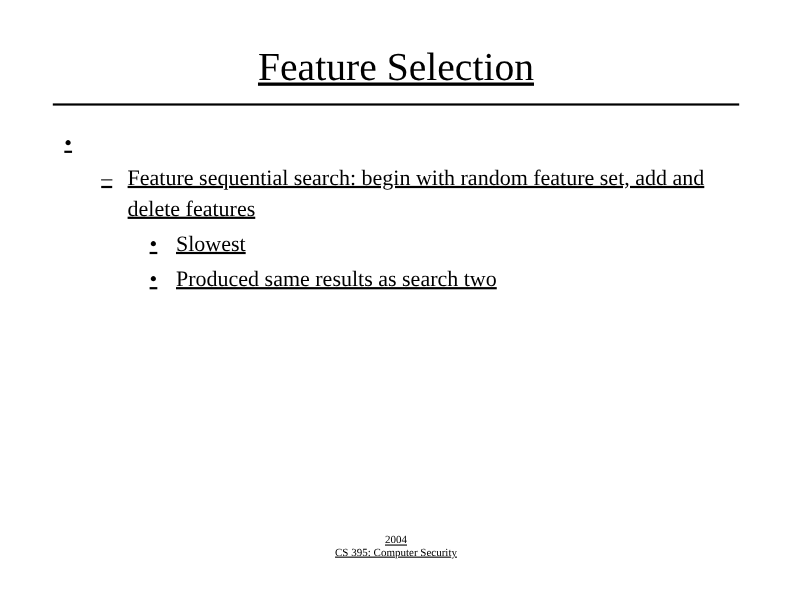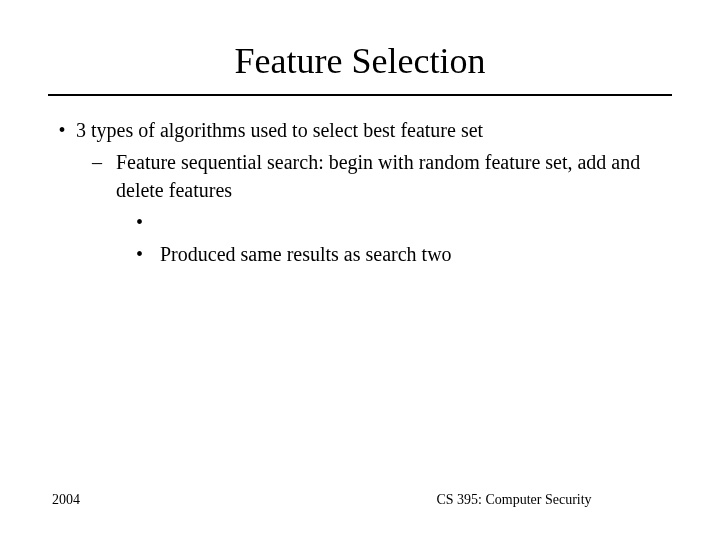--- a/index.html
+++ b/index.html
@@ -14,20 +14,21 @@
       font-family: "Times New Roman", Times, serif;
       color: #000000;
       position: relative;
     }
     .slide {
       width: 100%;
       height: 100%;
       padding: 40px 48px 24px 48px;
       display: flex;
       flex-direction: column;
+      text-decoration: underline;
     }
     .title {
       font-size: 36px;
       text-align: center;
       font-weight: normal;
       padding-bottom: 8px;
     }
     .rule {
       border: none;
       border-top: 2px solid #000000;
@@ -63,22 +64,23 @@
     }
     .bullet-l3 .marker {
       width: 24px;
       flex-shrink: 0;
       text-align: left;
     }
     .footer {
       display: flex;
       justify-content: space-between;
       align-items: center;
-      font-size: 14px;
+      font-size: 10px;
       padding: 0 4px 8px 4px;
+      flex-direction: column;
     }
     .footer-left {
       flex: 1;
       text-align: left;
     }
     .footer-center {
       flex: 1;
       text-align: center;
     }
     .footer-right {
@@ -89,28 +91,28 @@
 </head>
 <body>
 
 <div class="slide">
   <h1 class="title">Feature Selection</h1>
   <hr class="rule">
 
   <div class="content">
     <div class="bullet-l1">
       <span class="marker">•</span>
-      <span>3 types of algorithms used to select best feature set</span>
     </div>
     <div class="bullet-l2">
       <span class="marker">–</span>
       <span>Feature sequential search: begin with random feature set, add and delete features</span>
     </div>
     <div class="bullet-l3">
       <span class="marker">•</span>
+      <span>Slowest</span>
     </div>
     <div class="bullet-l3">
       <span class="marker">•</span>
       <span>Produced same results as search two</span>
     </div>
   </div>
 
   <div class="footer">
     <div class="footer-left">2004</div>
     <div class="footer-center">CS 395: Computer Security</div>

